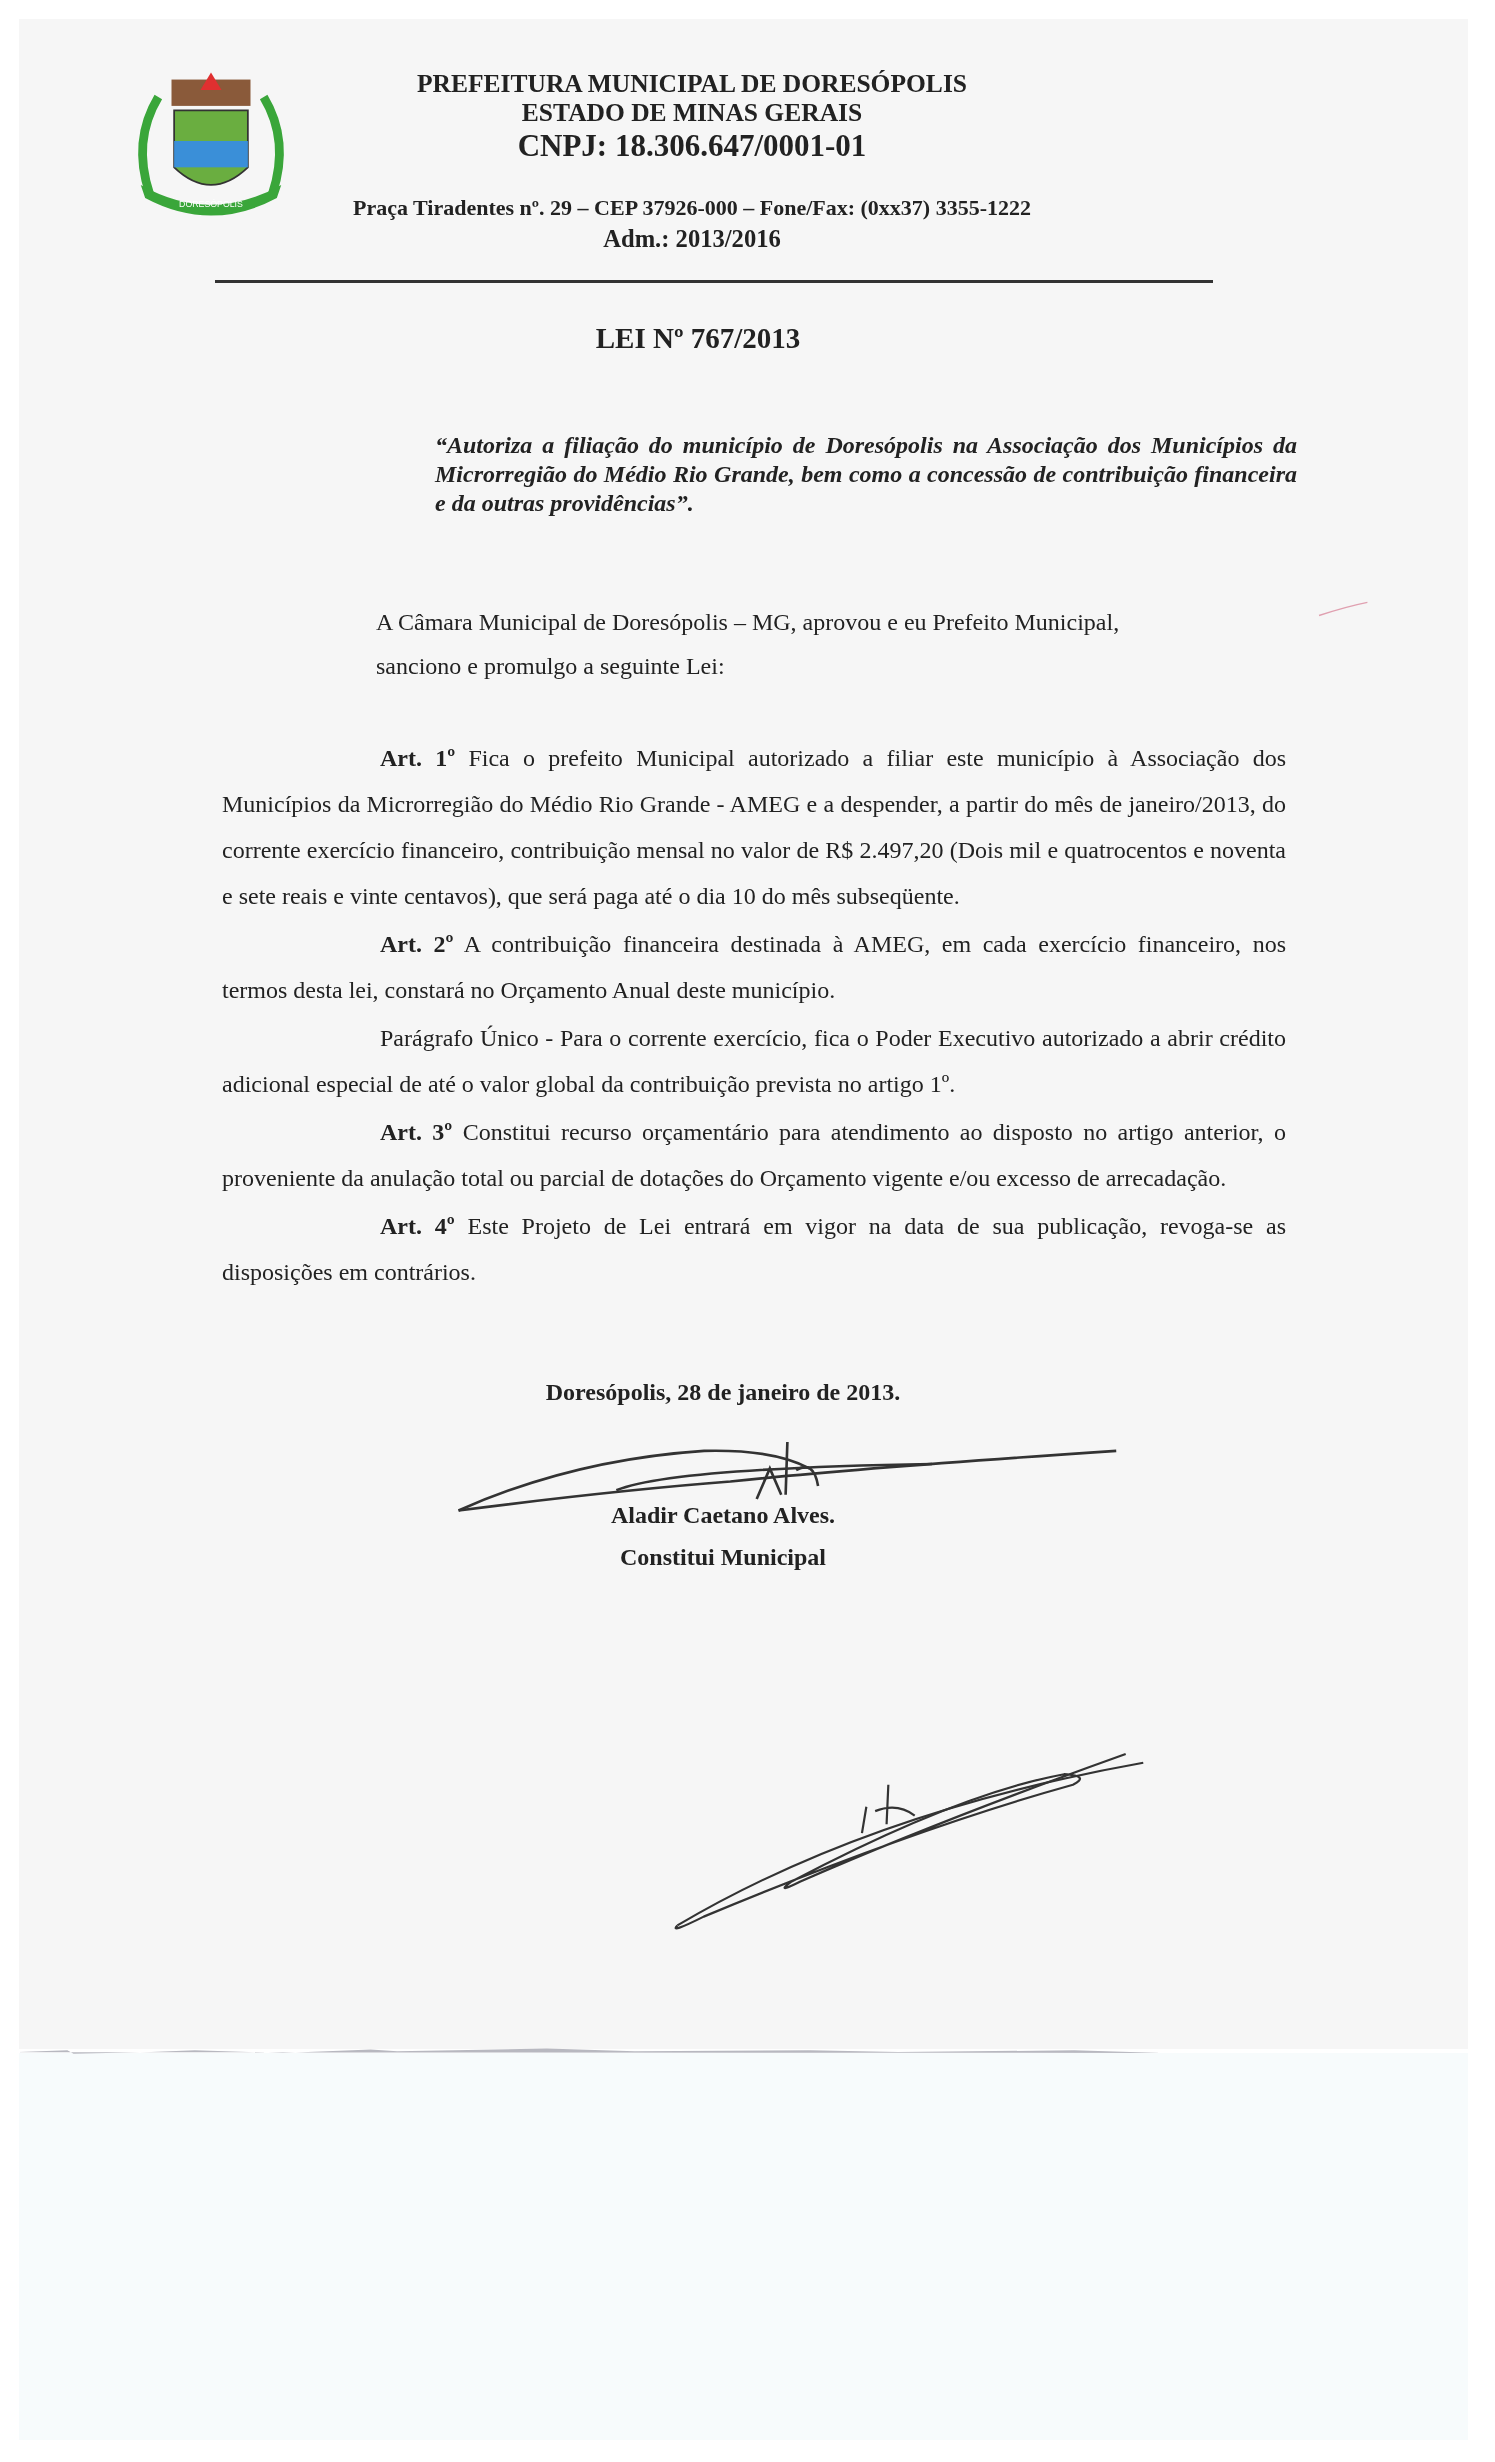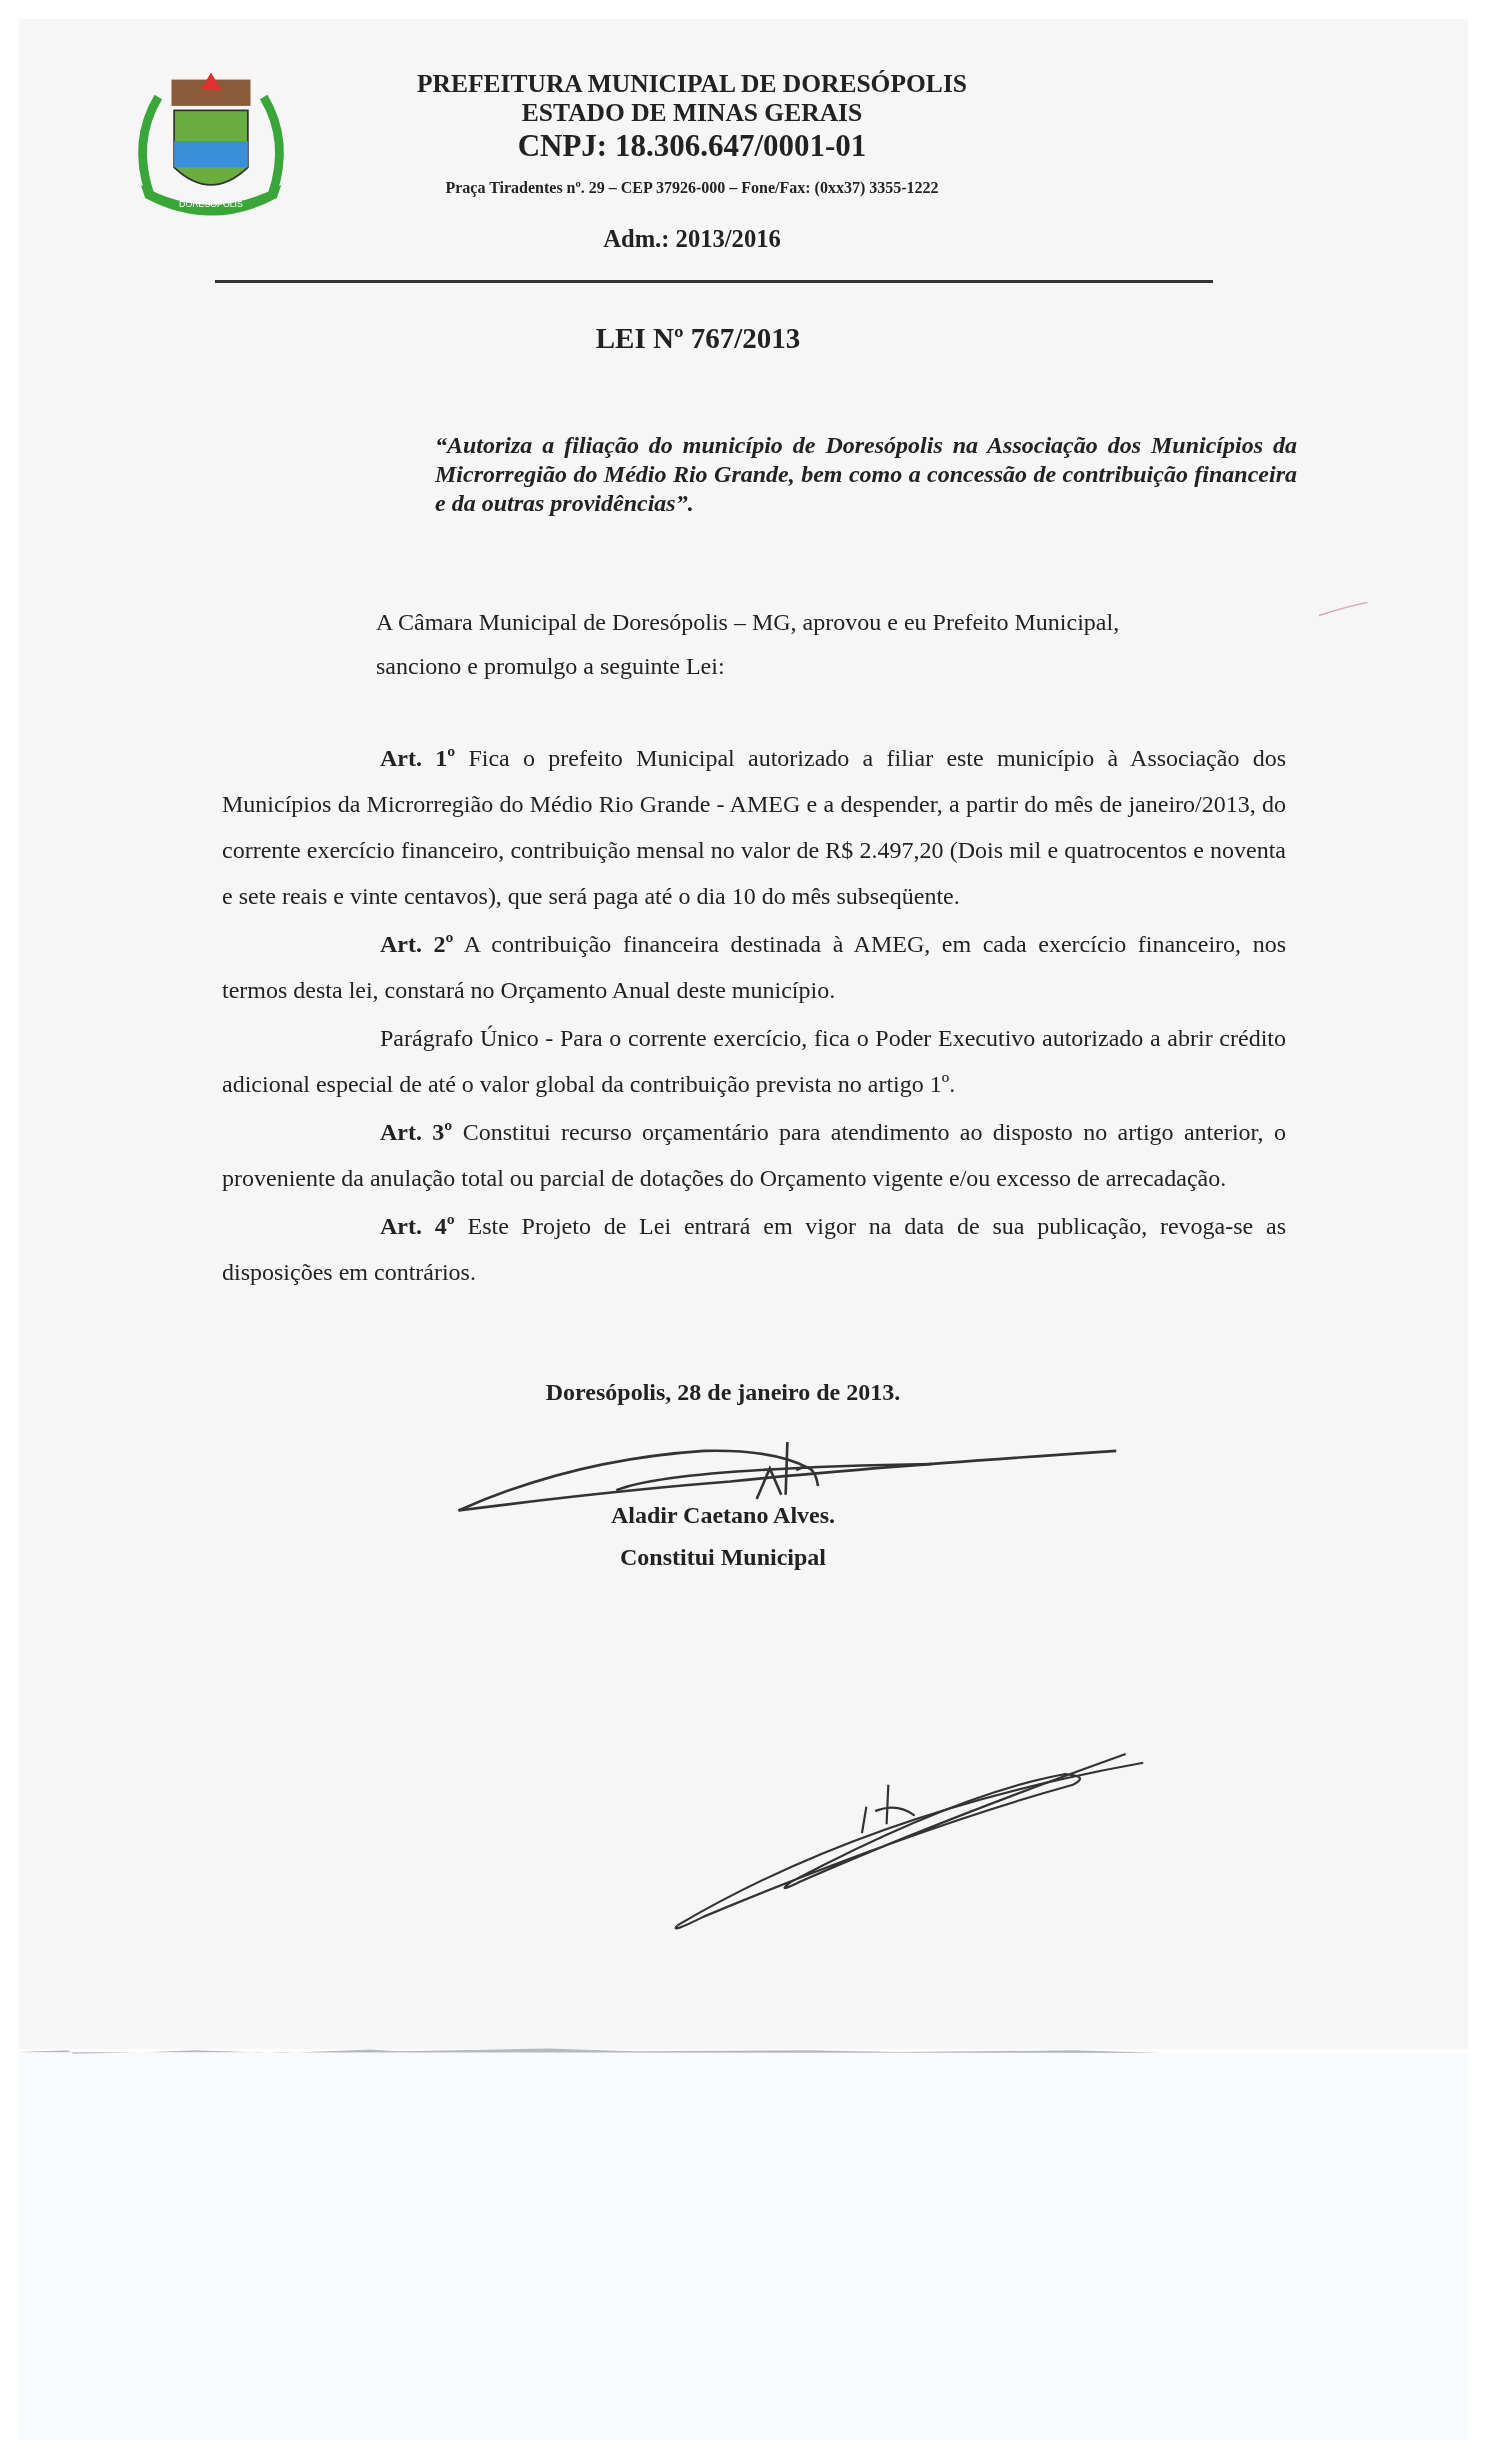--- a/index.html
+++ b/index.html
@@ -24,21 +24,21 @@
   .torn-edge {
     position: absolute; left: 19.3px; top: 2045px;
     width: 1319px; height: 10.6px;
   }
   .coat-of-arms { position: absolute; left: 123px; top: 62px; width: 176px; height: 158px; }
 
   .hdr-line { position: absolute; left: 0; width: 1261px; text-align: center; font-weight: bold; }
   .hdr-1 { top: 69px; font-size: 25.5px; padding-left: 123px; box-sizing: border-box; }
   .hdr-2 { top: 98px; font-size: 25.5px; padding-left: 123px; box-sizing: border-box; }
   .hdr-3 { top: 128px; font-size: 31px; padding-left: 123px; box-sizing: border-box; }
-  .hdr-4 { top: 179px; font-size: 16px; padding-left: 123px; box-sizing: border-box; }
+  .hdr-4 { top: 195px; font-size: 22px; padding-left: 123px; box-sizing: border-box; }
   .hdr-5 { top: 225px; font-size: 24.6px; padding-left: 123px; box-sizing: border-box; }
   .hdr-rule { position: absolute; left: 215px; top: 280px; width: 998px; height: 2.6px; background: #333; }
 
   .law-title {
     position: absolute; left: 0; width: 1343px; top: 322px;
     text-align: center; font-weight: bold; font-size: 29px; padding-left: 53px; box-sizing: border-box;
   }
   .ementa {
     position: absolute; left: 435px; top: 431px; width: 862px;
     font-style: italic; font-weight: bold; font-size: 24px; line-height: 29px;

